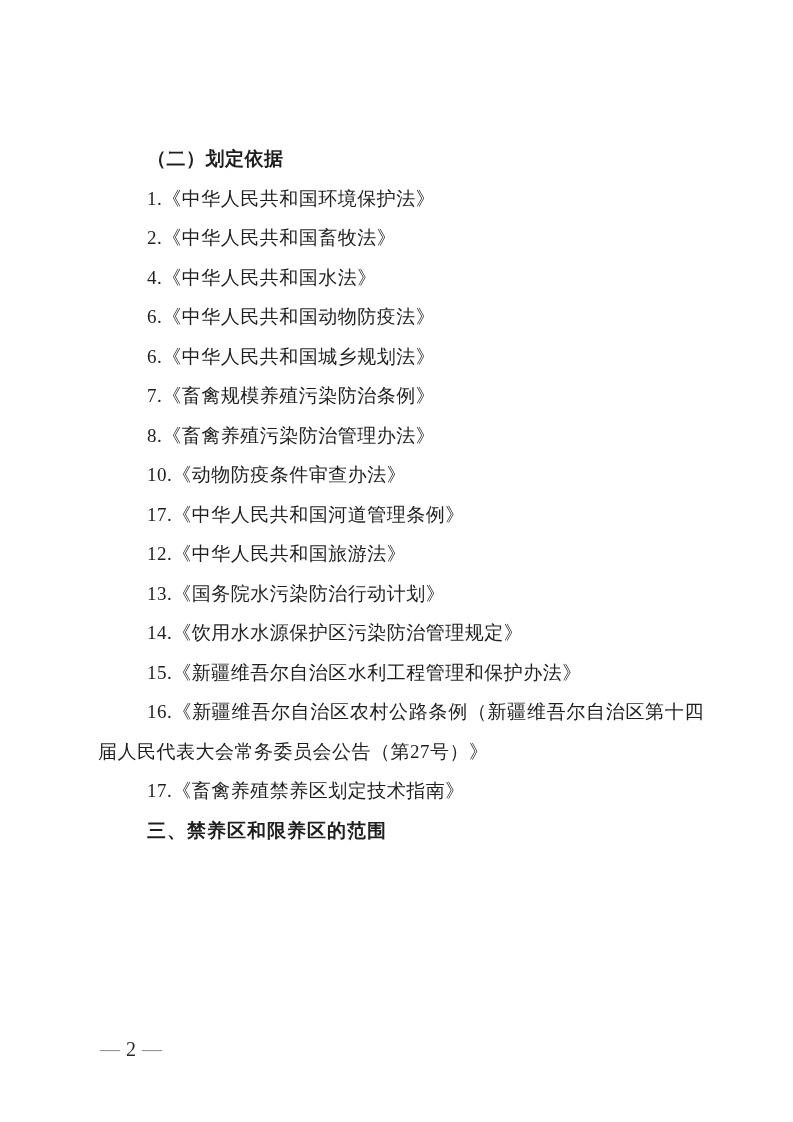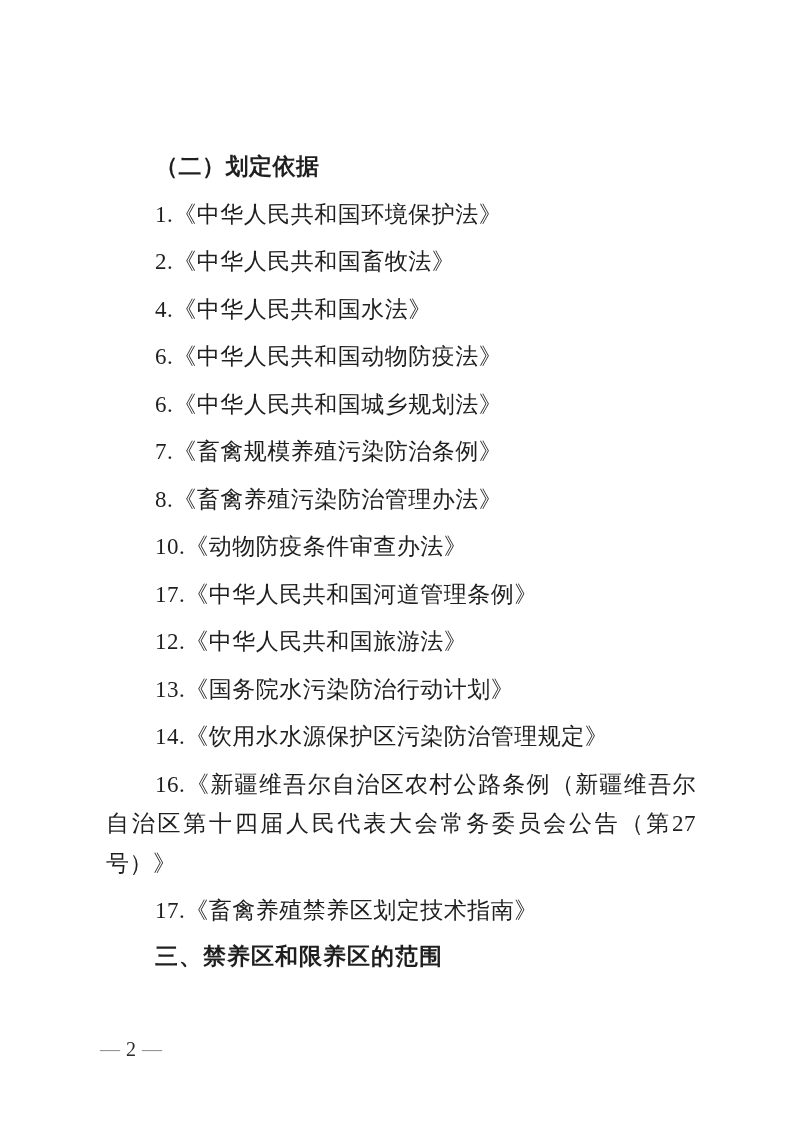--- a/index.html
+++ b/index.html
@@ -16,33 +16,33 @@
     font-family: "Liberation Serif", "DejaVu Serif", serif;
     color: #1f1f1f;
   }
   .content {
     position: absolute;
     top: 139px;
     left: 98px;
     width: 606px;
   }
   .content p {
-    margin: 8px;
-    font-size: 23px;
+    margin: 0;
+    font-size: 19px;
     line-height: 39.5px;
     letter-spacing: 0.5px;
     text-indent: 49px;
     text-align: justify;
     color: #1f1f1f;
   }
   p.section-heading {
     font-weight: bold;
   }
   p.next-section-heading {
-    font-family: Liberation Mono, monospace;
+    font-family: Liberation Sans, sans-serif;
     font-weight: bold;
     letter-spacing: 1px;
   }
   .page-number {
     position: absolute;
     left: 100px;
     top: 1038px;
     font-size: 20px;
     color: #2a2a2a;
     white-space: nowrap;
@@ -67,20 +67,21 @@
     <p class="list-item">4.《中华人民共和国水法》</p>
     <p class="list-item">6.《中华人民共和国动物防疫法》</p>
     <p class="list-item">6.《中华人民共和国城乡规划法》</p>
     <p class="list-item">7.《畜禽规模养殖污染防治条例》</p>
     <p class="list-item">8.《畜禽养殖污染防治管理办法》</p>
     <p class="list-item">10.《动物防疫条件审查办法》</p>
     <p class="list-item">17.《中华人民共和国河道管理条例》</p>
     <p class="list-item">12.《中华人民共和国旅游法》</p>
     <p class="list-item">13.《国务院水污染防治行动计划》</p>
     <p class="list-item">14.《饮用水水源保护区污染防治管理规定》</p>
+    <p class="list-item">15.《新疆维吾尔自治区水利工程管理和保护办法》</p>
     <p class="list-item">16.《新疆维吾尔自治区农村公路条例（新疆维吾尔自治区第十四届人民代表大会常务委员会公告（第27号）》</p>
     <p class="list-item">17.《畜禽养殖禁养区划定技术指南》</p>
     <p class="next-section-heading">三、禁养区和限养区的范围</p>
   </div>
 
   <div class="page-number">
     <span class="dash">—</span><span class="num">2</span><span class="dash">—</span>
   </div>
 </div>
 

